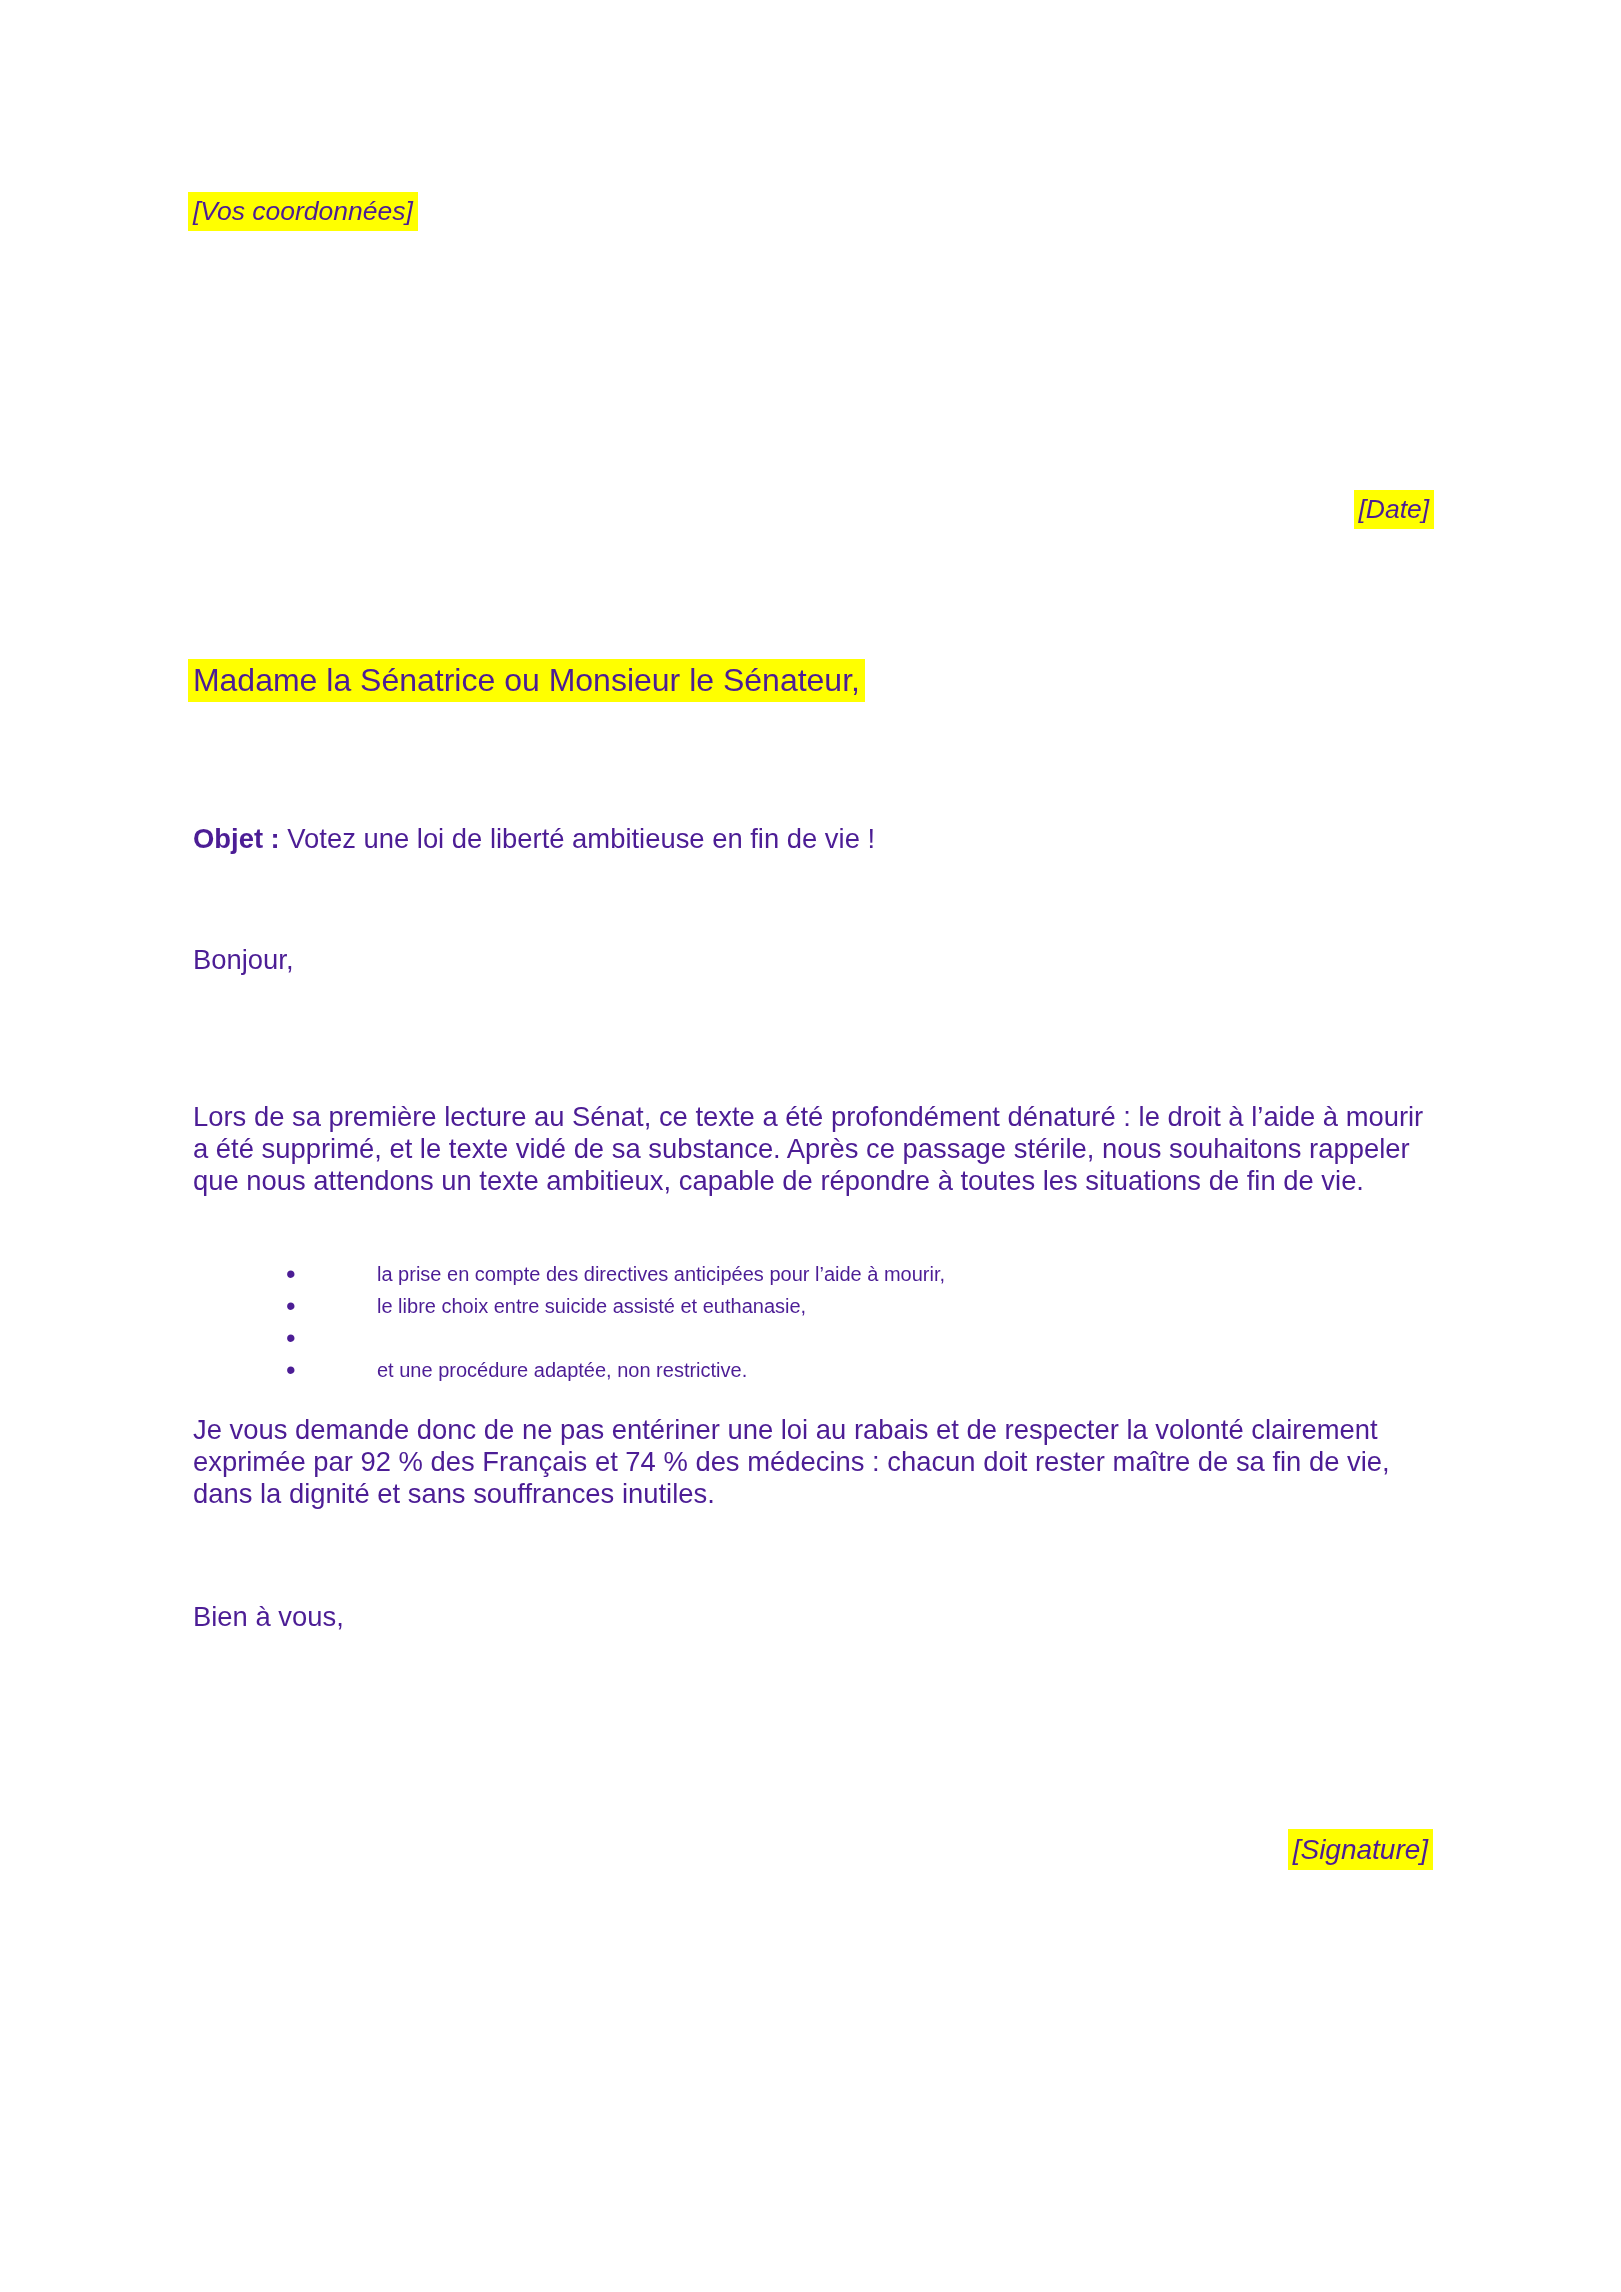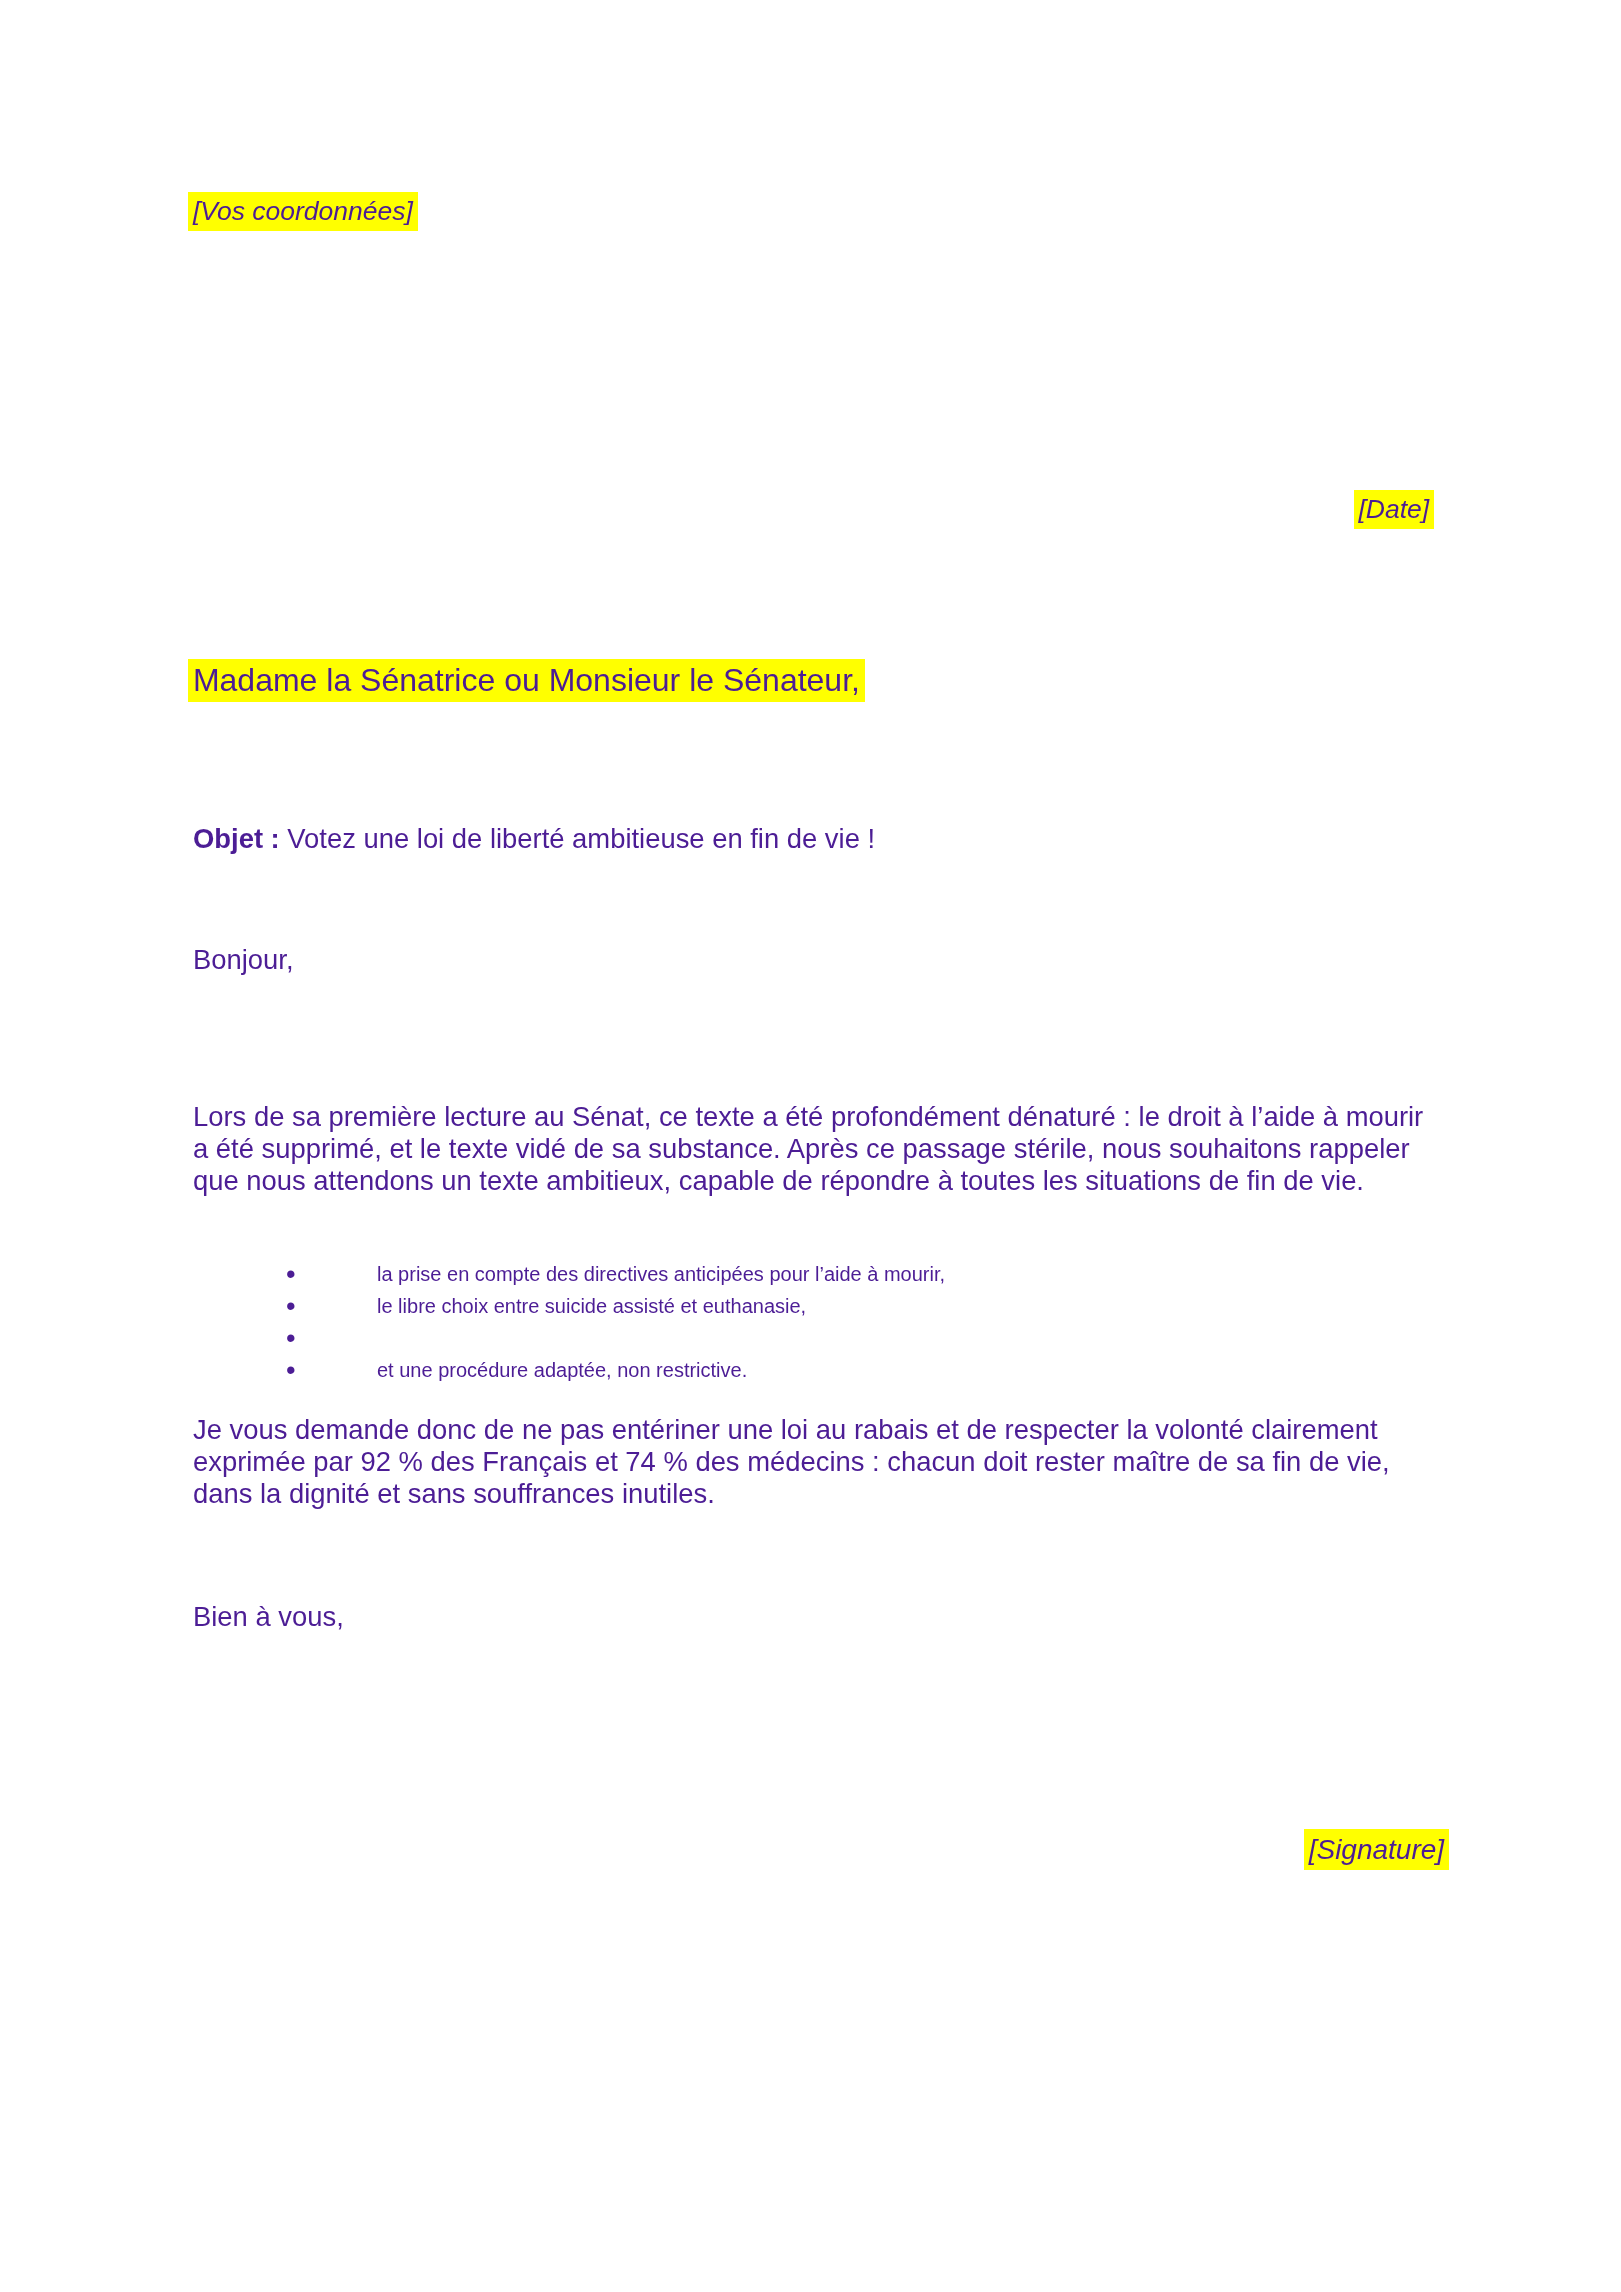--- a/index.html
+++ b/index.html
@@ -67,21 +67,21 @@
     left: 184px;
     font-size: 20px;
     line-height: 32px;
     white-space: nowrap;
   }
 
   .para3   { left: 193px; top: 1414px; }
   .para4   { left: 193px; top: 1542px; }
   .closing { left: 193px; top: 1601px; }
 
-  .signature { right: 172px; top: 1829px; padding-left: 36px; }
+  .signature { right: 188px; top: 1829px; padding-left: 36px; }
   .signature .hl {
     font-size: 28px;
     line-height: 41px;
   }
 
   sup.ord {
     font-size: 0.62em;
     line-height: 0;
     vertical-align: super;
   }

